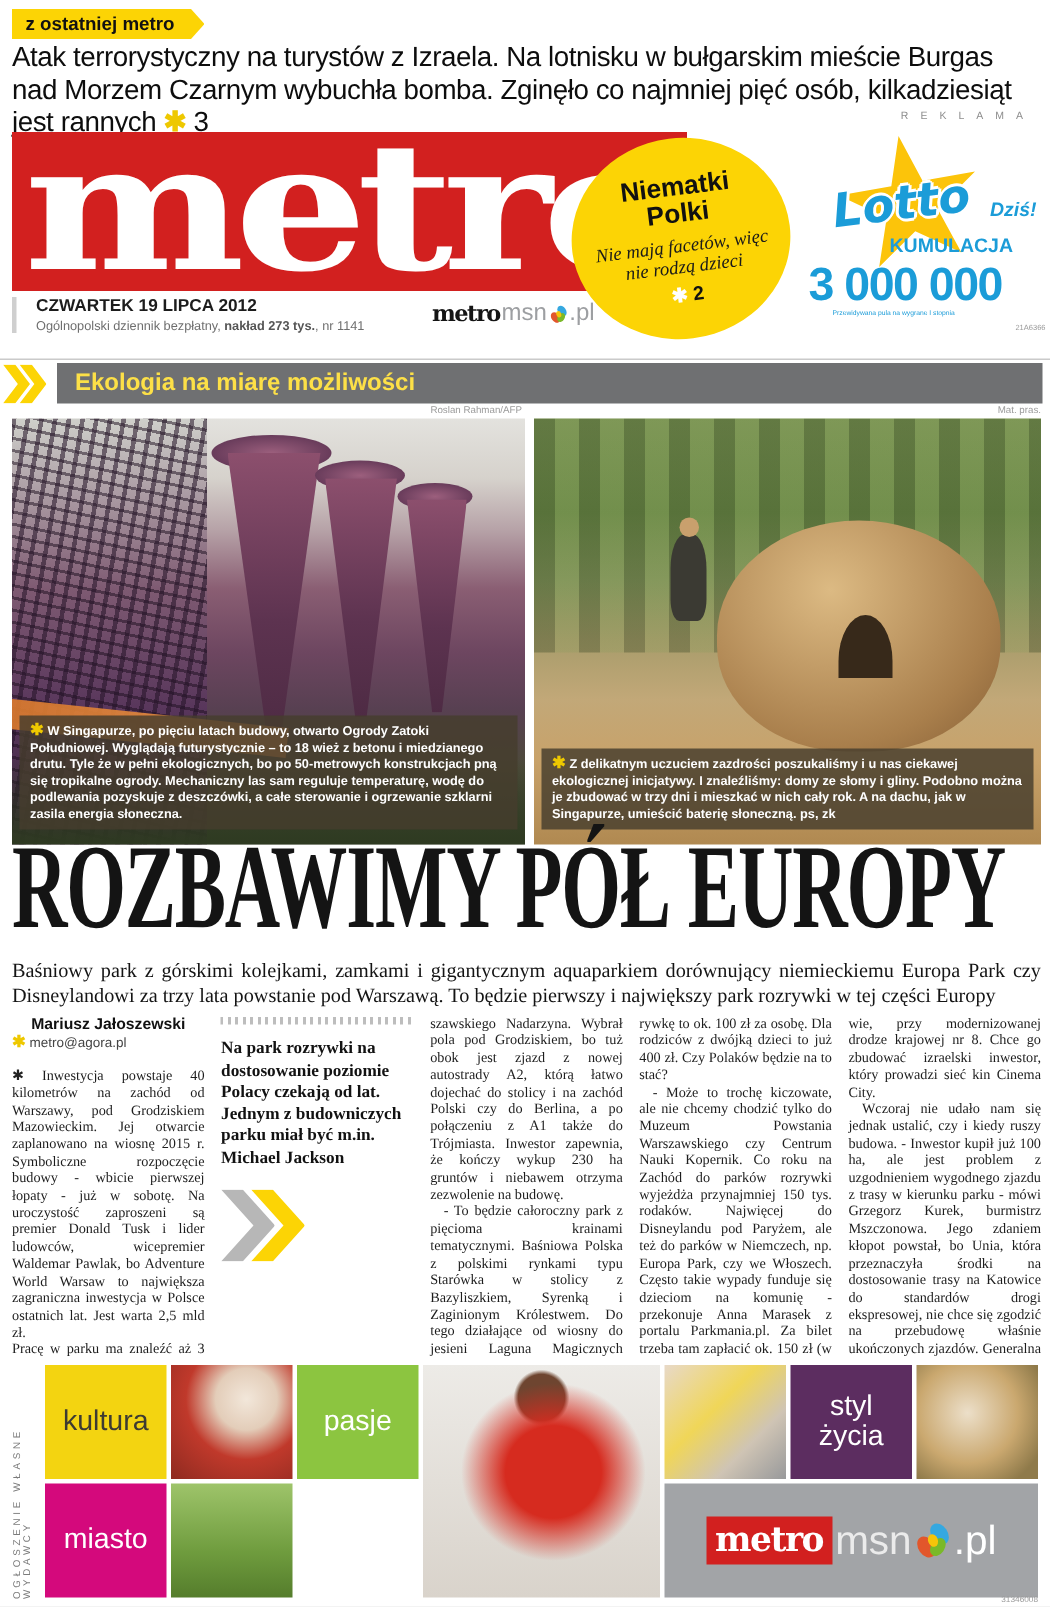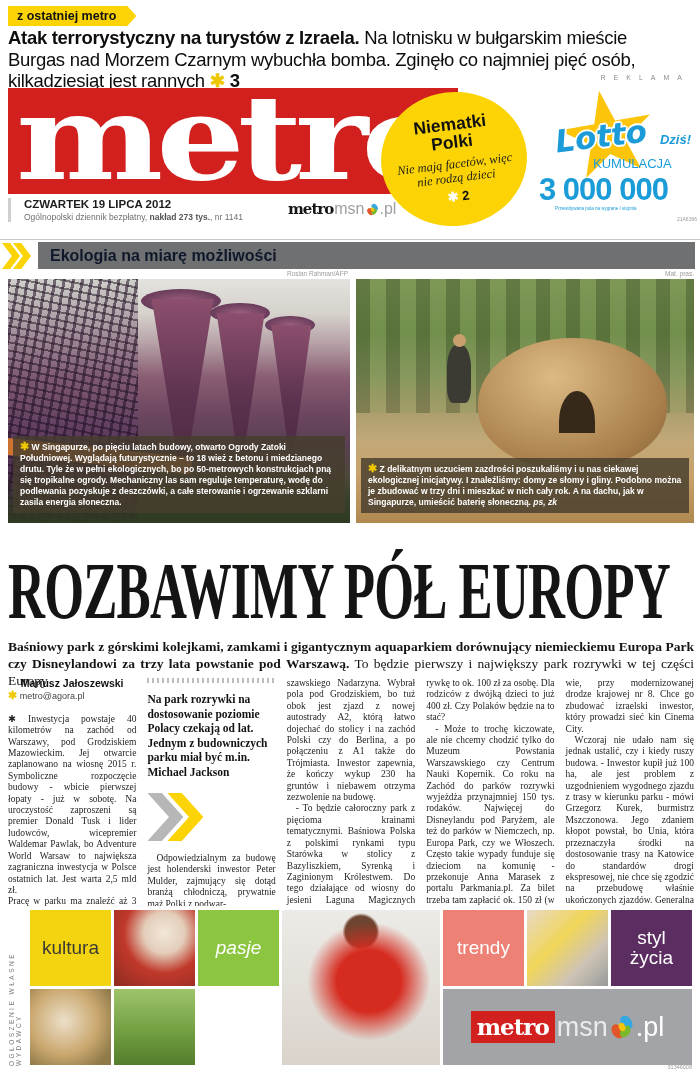--- a/index.html
+++ b/index.html
@@ -4,21 +4,21 @@
 <style>
   html,body{margin:0;padding:0;background:#e9e9e9;}
   .page{position:relative;width:700px;height:1071px;background:#ffffff;overflow:hidden;
         font-family:"Liberation Sans",sans-serif;color:#111;}
   
   .break-tag{position:absolute;left:8px;top:6px;background:#fcd405;color:#111;
     font-weight:bold;font-size:12.5px;padding:3px 20px 3px 9px;
     clip-path:polygon(0 0,93% 0,100% 50%,93% 100%,0 100%);}
   .break-head{position:absolute;left:8px;top:27px;width:668px;margin:0;
     font-size:18.5px;line-height:21.5px;letter-spacing:-0.3px;color:#0d0d0d;}
-  .break-head b{font-weight:bold;text-align:right;}
+  .break-head b{font-weight:normal;text-align:right;}
   .star{color:#eec800;font-weight:bold;}
   .star-sm{font-size:11px;}
   .reklama{position:absolute;right:10px;top:74px;font-size:7px;letter-spacing:8px;color:#8d8d8d;}
   
   .metro-box{position:absolute;left:8px;top:88px;width:450px;height:106px;background:#d2201f;overflow:hidden;}
   .metro-word{position:absolute;left:8px;top:-6px;color:#fff;font-family:"DejaVu Serif",serif;
     font-weight:bold;font-size:118px;line-height:112px;letter-spacing:-6px;
     transform:scaleX(1.18);transform-origin:0 0;}
   .bubble{position:absolute;left:381px;top:92px;width:146px;height:134px;background:#fcd405;
     border-radius:50%;z-index:3;display:flex;flex-direction:column;align-items:center;
@@ -32,21 +32,21 @@
   
   .lotto{position:absolute;left:543px;top:90px;width:154px;height:140px;}
   .lotto-today{position:absolute;right:6px;top:2px;color:#1b9cd8;font-weight:bold;
     font-style:italic;font-size:13px;margin-top:40px;}
   .lotto-star{position:absolute;left:16px;top:0px;width:96px;height:92px;background:#fcc40a;
     transform:rotate(-10deg);
     clip-path:polygon(50% 0%,61% 35%,98% 35%,68% 57%,79% 91%,50% 70%,21% 91%,32% 57%,2% 35%,39% 35%);}
   .lotto-word{position:absolute;left:12px;top:28px;color:#1b9cd8;font-weight:bold;font-style:italic;
     font-size:31px;transform:rotate(-7deg);font-family:"DejaVu Sans",sans-serif;
     text-shadow:-2px 0 #fff,2px 0 #fff,0 -2px #fff,0 2px #fff,-1px -1px #fff,1px 1px #fff,1px -1px #fff,-1px 1px #fff;}
-  .lotto-kumul{position:absolute;left:50px;top:66px;color:#1b9cd8;font-weight:normal;font-size:13px;}
+  .lotto-kumul{position:absolute;left:50px;top:66px;color:#1b9cd8;font-weight:bold;font-size:13px;}
   .lotto-amount{position:absolute;left:-4px;top:82px;width:160px;color:#1b9cd8;font-weight:bold;
     font-size:31px;letter-spacing:-1px;}
   .lotto-fine{position:absolute;left:12px;top:116px;width:140px;color:#1b9cd8;font-size:4.5px;}
   .ad-code{position:absolute;right:0;top:126px;font-size:5px;color:#9a9a9a;}
   
   .dateline{position:absolute;left:8px;top:198px;width:270px;border-left:3px solid #cfcfcf;padding-left:13px;}
   .date-main{font-weight:bold;font-size:11.5px;color:#1c1c1c;}
   .date-sub{font-size:8.5px;color:#6e6e6e;margin-top:2px;}
   .date-sub b{color:#555;}
   .sitelogo{position:absolute;display:flex;align-items:center;}
@@ -54,26 +54,26 @@
   .sl-metro{font-family:"DejaVu Serif",serif;font-weight:bold;font-size:15px;letter-spacing:-1px;color:#141414;}
   .sl-msn{font-size:16px;color:#9d9fa2;margin-left:1px;}
   .sl-pl{font-size:16px;color:#9d9fa2;}
   .butterfly{margin:0 1px;}
   
   .topline{position:absolute;left:0;top:239px;width:700px;border-top:1px solid #cacaca;}
   .sec-chev{position:absolute;left:2px;top:243px;height:26px;display:flex;}
   .chev{width:18px;height:26px;background:#fcd405;
     clip-path:polygon(0 0,45% 0,100% 50%,45% 100%,0 100%,55% 50%);margin-right:-7px;}
   .sec-bar{position:absolute;left:38px;top:242px;width:645px;height:27px;background:#6f7072;
-    color:#0f172a;font-weight:bold;font-size:16px;line-height:27px;padding-left:12px;}
+    color:#fde047;font-weight:bold;font-size:16px;line-height:27px;padding-left:12px;}
   .credit{position:absolute;top:270px;font-size:6.5px;color:#9b9b9b;text-align:right;}
   .credit-l{left:8px;width:340px;}
   .credit-r{left:356px;width:338px;}
   
-  .photo{position:absolute;top:279px;height:244px;overflow:hidden;}
+  .photo{position:absolute;top:279px;height:284px;overflow:hidden;}
   .photo-l{left:8px;width:342px;background:
     linear-gradient(180deg,#e3e2de 0%,#d6d2cc 14%,#b7a3a8 26%,#8a5e73 40%,#6d4660 55%,#584052 68%,#4c4a39 82%,#3c442e 100%);}
   .bigtree{position:absolute;left:0;top:0;width:38%;height:100%;
     background:repeating-linear-gradient(100deg,rgba(35,18,38,.55) 0 3px,transparent 3px 9px),
                repeating-linear-gradient(12deg,rgba(28,14,30,.5) 0 2px,transparent 2px 8px),
                linear-gradient(180deg,#cfd0cb,#7e5a72 40%,#56345a 70%,#3f2b3f);}
   .st{position:absolute;background:linear-gradient(180deg,#8c4f6d,#5d3350 60%,#4e2b44);
     clip-path:polygon(0 0,100% 0,58% 100%,42% 100%);}
   .st1{left:42%;top:8%;width:62px;height:66%;}
   .st2{left:61%;top:14%;width:48px;height:56%;}
@@ -94,29 +94,29 @@
     border-radius:50% 50% 46% 46%;
     background:radial-gradient(ellipse at 40% 30%,#dcba83,#a97f4c 68%,#855e35);}
   .dome-door{position:absolute;left:60%;top:46%;width:36px;height:42px;
     border-radius:55% 55% 0 0/80% 80% 0 0;background:#37291a;}
   .person{position:absolute;left:27%;top:27%;width:24px;height:58px;background:#3b3a33;
     border-radius:40% 40% 25% 25%;}
   .person::before{content:"";position:absolute;left:6px;top:-11px;width:13px;height:13px;
     border-radius:50%;background:#c9a06d;}
   .caption{position:absolute;left:5px;right:5px;bottom:10px;background:rgba(70,61,45,.82);
     color:#fff;font-weight:bold;font-size:8.5px;line-height:11px;padding:5px 7px;text-align:left;}
-  .caption .sig{font-weight:bold;font-style:italic;}
+  .caption .sig{font-weight:bold;}
   
   .main-head{position:absolute;left:8px;top:552px;width:686px;height:84px;}
   .main-head h1{margin:0;font-family:"Liberation Serif",serif;font-weight:bold;font-size:64px;
     line-height:64px;letter-spacing:-1px;white-space:nowrap;color:#141414;
     transform:scale(0.80,1.25);transform-origin:0 0;}
   .lead{position:absolute;left:8px;top:638px;width:686px;margin:0;
     font-family:"Liberation Serif",serif;font-size:13.5px;line-height:17px;text-align:justify;color:#141414;}
-  .lead b{font-weight:bold;}
+  .lead b{font-weight:normal;}
   .cols{position:absolute;left:8px;top:678px;width:686px;height:228px;display:grid;
     grid-template-columns:repeat(5,1fr);gap:11px;
     font-family:"Liberation Serif",serif;font-size:9.5px;line-height:11.4px;color:#1d1d1d;
     text-align:justify;overflow:hidden;}
   .cols p{margin:0;}
   .ind{text-indent:9px;}
   .byline{font-family:"Liberation Sans",sans-serif;font-weight:bold;font-size:10.5px;color:#111;text-align:center;}
   .bymail{font-family:"Liberation Sans",sans-serif;font-size:9px;color:#444;margin:1px 0 11px 0;text-align:left;}
   .hatch{height:5px;background:repeating-linear-gradient(90deg,#bdbdbd 0 2px,#fff 2px 5px);margin-bottom:9px;}
   .pullquote{font-weight:bold;font-size:11.5px;line-height:14.5px;text-align:left;margin:0;color:#121212;}
@@ -125,21 +125,21 @@
   .bchev.gray{background:#b7b7b7;}
   .bchev.yellow{background:#fcd405;margin-left:-16px;}
   
   .vlabel{position:absolute;left:8px;top:910px;height:156px;writing-mode:vertical-rl;
     transform:rotate(180deg);font-size:6.5px;letter-spacing:2.5px;color:#7b7b7b;}
   .adgrid{position:absolute;left:30px;top:910px;display:grid;
     grid-template-columns:81px 81px 81px 158px 81px 81px 81px;
     grid-template-rows:76px 76px;gap:3px;}
   .tile{display:flex;align-items:center;justify-content:center;font-size:19px;color:#fff;text-align:center;}
   .t-kultura{background:#f3d411;color:#3d3b32;}
-  .t-pasje{background:#8cc540;font-style:italic;}
+  .t-pasje{background:#8cc540;}
   .t-miasto{background:#d4097c;}
   .t-trendy{background:#ee8176;}
   .t-styl{background:#5c2d60;line-height:20px;padding:0 10px;}
   .ph{background:#ddd;}
   .ph-headphones{background:radial-gradient(circle at 62% 30%,#f2e7da 0%,#e3cdb9 28%,#c0392b 55%,#8e2a20 100%);}
   .ph-reading{background:radial-gradient(circle at 42% 42%,#ecdfc9,#caa86f 52%,#8f7a4a 85%);}
   .ph-grass{background:linear-gradient(180deg,#9ec46a,#6f9c3e 60%,#557d2c);}
   .ph-kiss{background:linear-gradient(135deg,#e8d9c8 0%,#f0d658 40%,#cfc4b4 70%,#98999b 100%);}
   .ph-bike{grid-column:4;grid-row:1/3;background:
     radial-gradient(ellipse at 55% 46%,#d62b1f 0%,#d62b1f 26%,rgba(214,43,31,0) 50%),
@@ -265,21 +265,20 @@
       <p><span style="color:#222;">✱</span> <span>Inwestycja powstaje 40 kilometrów na zachód od Warszawy, pod Grodziskiem Mazowieckim. Jej otwarcie zaplanowano na wiosnę 2015 r. Symboliczne rozpoczęcie budowy - wbicie pierwszej łopaty - już w sobotę. Na uroczystość zaproszeni są premier Donald Tusk i lider ludowców, wicepremier Waldemar Pawlak, bo Adventure World Warsaw to największa zagraniczna inwestycja w Polsce ostatnich lat. Jest warta 2,5 mld zł.</span></p>
       <p>Pracę w parku ma znaleźć aż 3 tys. osób! Co roku ma go odwiedzać aż 3 mln gości, również z Czech, Słowacji, Litwy czy Rosji (budowa podobnego parku pod Moskwą rusza dopiero za dwa lata).</p>
     </div>
     <div class="col">
       <div class="hatch"></div>
       <p class="pullquote">Na park rozrywki na dostosowanie poziomie Polacy czekają od lat. Jednym z budowniczych parku miał być m.in. Michael Jackson</p>
       <div class="bigchevs">
         <div class="bchev gray"></div>
         <div class="bchev yellow"></div>
       </div>
-      <p class="ind">Odpowiedzialnym za budowę jest holenderski inwestor Peter Mulder, zajmujący się dotąd branżą chłodniczą, prywatnie mąż Polki z podwar-</p>
     </div>
     <div class="col">
       <p>szawskiego Nadarzyna. Wybrał pola pod Grodziskiem, bo tuż obok jest zjazd z nowej autostrady A2, którą łatwo dojechać do stolicy i na zachód Polski czy do Berlina, a po połączeniu z A1 także do Trójmiasta. Inwestor zapewnia, że kończy wykup 230 ha gruntów i niebawem otrzyma zezwolenie na budowę.</p>
       <p class="ind">- To będzie całoroczny park z pięcioma krainami tematycznymi. Baśniowa Polska z polskimi rynkami typu Starówka w stolicy z Bazyliszkiem, Syrenką i Zaginionym Królestwem. Do tego działające od wiosny do jesieni Laguna Magicznych Stworzeń z menażerią wodnych potworów, Wyspa Zamkowa z zamkiem króla Artura i Kraina Legend z motywami historii Egiptu i Majów - wylicza Kalina Paluch, rzecznik inwestora. Cena za taką roz-</p>
     </div>
     <div class="col">
       <p>rywkę to ok. 100 zł za osobę. Dla rodziców z dwójką dzieci to już 400 zł. Czy Polaków będzie na to stać?</p>
       <p class="ind">- Może to trochę kiczowate, ale nie chcemy chodzić tylko do Muzeum Powstania Warszawskiego czy Centrum Nauki Kopernik. Co roku na Zachód do parków rozrywki wyjeżdża przynajmniej 150 tys. rodaków. Najwięcej do Disneylandu pod Paryżem, ale też do parków w Niemczech, np. Europa Park, czy we Włoszech. Często takie wypady funduje się dzieciom na komunię - przekonuje Anna Marasek z portalu Parkmania.pl. Za bilet trzeba tam zapłacić ok. 150 zł (w Disneylandzie nawet 250 zł) plus koszty dojazdu i hotelu. U nas będzie więc dużo taniej.</p>
 
     </div>
@@ -289,24 +288,24 @@
 
     </div>
   </div>
 
   <div class="vlabel">OGŁOSZENIE WŁASNE WYDAWCY</div>
   <div class="adgrid">
     <div class="tile t-kultura">kultura</div>
     <div class="ph ph-headphones"></div>
     <div class="tile t-pasje">pasje</div>
     <div class="ph ph-bike"></div>
-    <div class="tile t-trendy">trendy</div>
     <div class="ph ph-kiss"></div>
     <div class="tile t-styl">styl życia</div>
     <div class="ph ph-reading"></div>
+    <div class="tile t-miasto">miasto</div>
     <div class="ph ph-grass"></div>
     <div class="msnbar">
       <span class="ml-metro">metro</span>
         <span class="ml-msn">msn</span>
       <svg class="butterfly" width="26" height="26" viewBox="0 0 24 24">
         <ellipse cx="8" cy="16" rx="5" ry="7" fill="#e2562b" transform="rotate(-35 8 16)"></ellipse>
         <ellipse cx="16" cy="8" rx="5" ry="7" fill="#35a8e0" transform="rotate(-35 16 8)"></ellipse>
         <ellipse cx="15" cy="16" rx="4.2" ry="6" fill="#7ab929" transform="rotate(35 15 16)"></ellipse>
         <ellipse cx="12" cy="12" rx="3" ry="4" fill="#f6c40a" transform="rotate(-20 12 12)"></ellipse>
       </svg>

